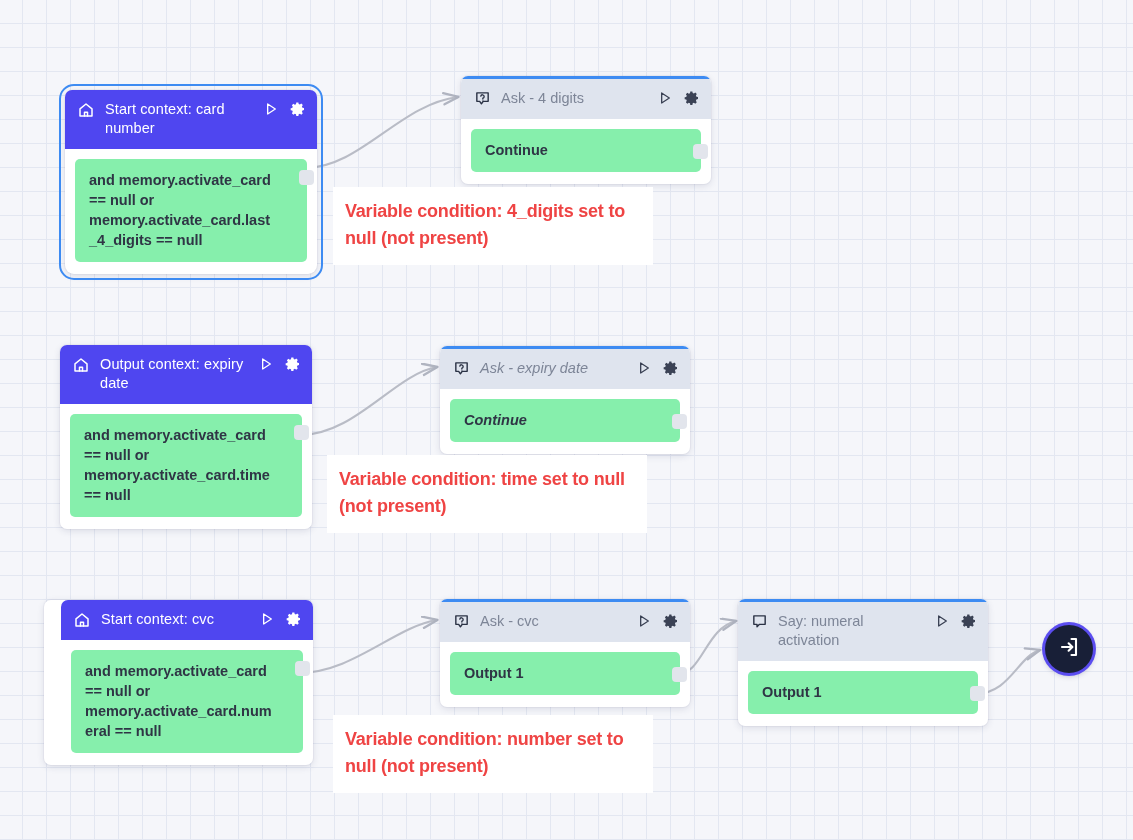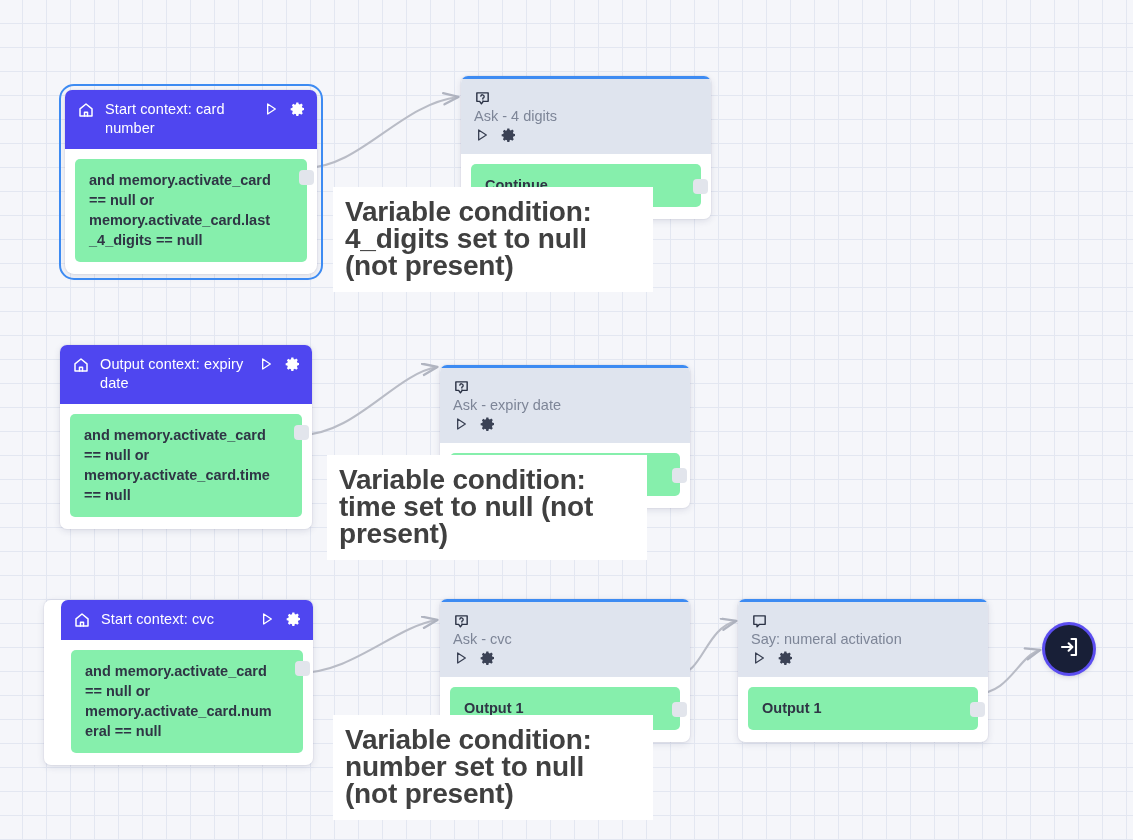--- a/index.html
+++ b/index.html
@@ -143,21 +143,20 @@
     height: 3px;
     background: #3d8bf2;
   }
   .step-header {
     background: #dfe4ee;
     display: flex;
     align-items: flex-start;
     padding: 10px 11px 11px 13px;
     box-sizing: border-box;
     min-height: 35px;
-    flex-direction: column;
   }
   .step-header .hdr-icon {
     flex: 0 0 auto;
     width: 17px;
     height: 17px;
     margin-right: 10px;
     margin-top: 1px;
   }
   .step-header .hdr-title {
     flex: 1 1 auto;
@@ -182,23 +181,23 @@
   }
 
   
   .annotation {
     position: absolute;
     background: #ffffff;
     z-index: 5;
     padding: 11px 16px 13px 12px;
     box-sizing: border-box;
     font-weight: bold;
-    font-size: 28px;
+    font-size: 18px;
     line-height: 27px;
-    color: #404040;
+    color: #ef4444;
     letter-spacing: -.2px;
   }
 </style>
 </head>
 <body>
 
 <div id="canvas">
 
   <svg id="edges" viewBox="0 0 1133 840" xmlns="http://www.w3.org/2000/svg">
     <defs>
@@ -305,21 +304,21 @@
       </span>
     </div>
     <div class="node-body">
       <div class="port-row cond">
         <span class="port-label">and memory.activate_card == null or memory.activate_card.time == null</span>
         <span class="handle right-top"></span>
       </div>
     </div>
   </div>
 
-  <div class="node step-node" style="left:440px; top:365px;">
+  <div class="node step-node" style="left:440px; top:346px;font-style:italic;">
     <div class="step-topbar"></div>
     <div class="step-header">
       <span class="hdr-icon">
         <svg viewBox="0 0 24 24" width="17" height="17" fill="none" stroke="#2b3245" stroke-width="2" stroke-linecap="round" stroke-linejoin="round">
           <path d="M4 4 H20 V16 H13 L10.5 19.5 L8 16 H4 Z"></path>
           <path d="M9.6 8.6a2.4 2.4 0 1 1 2.9 2.9v1.2" stroke-width="1.9"></path>
           <circle cx="12.4" cy="15.1" r=".2" stroke-width="1.6"></circle>
         </svg>
       </span>
       <span class="hdr-title">Ask - expiry date</span>

